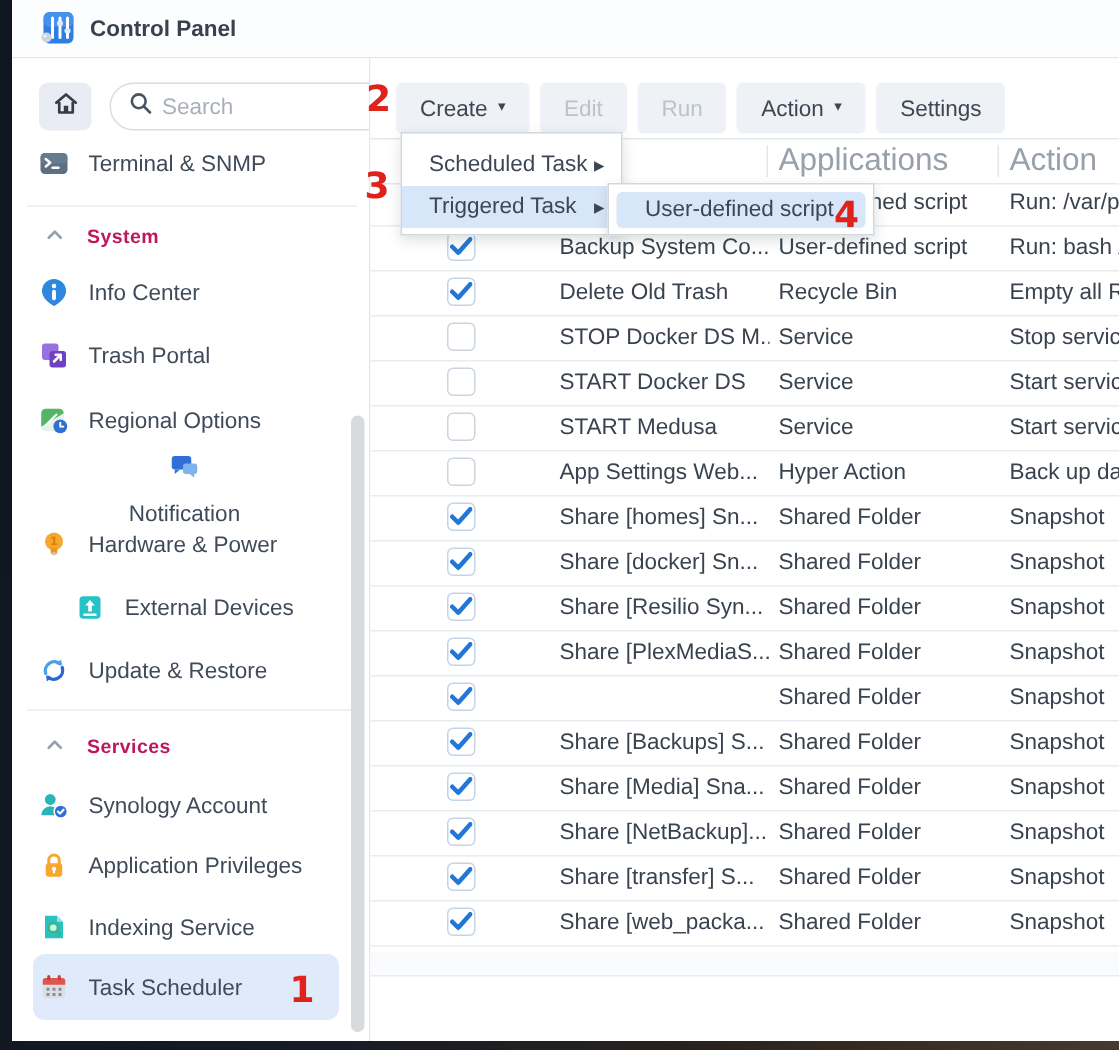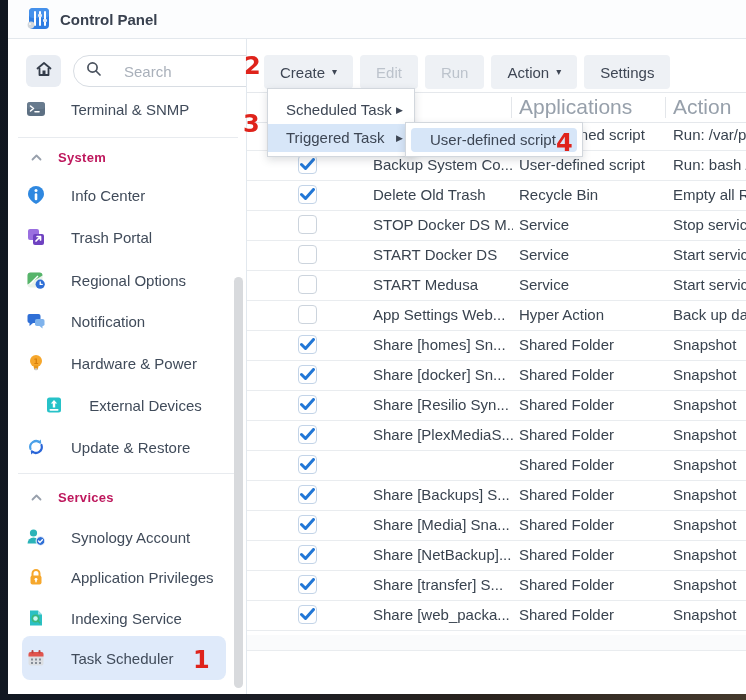--- a/index.html
+++ b/index.html
@@ -10,24 +10,24 @@
   
   .titlebar{height:38px;border-bottom:1px solid #e3e8ed;background:#fcfdfe;display:flex;align-items:center;padding-left:18px;gap:10px;}
   .app-icon{width:24px;height:24px;flex:0 0 auto;}
   .win-title{font-size:15px;font-weight:bold;color:#39414f;}
   
   .wbody{position:relative;display:flex;height:655px;}
   
   .sidebar{position:relative;width:238px;border-right:1px solid #e2e8ee;background:#fff;flex:0 0 auto;overflow:hidden;}
   .side-top{position:absolute;left:18px;top:16px;display:flex;gap:12px;align-items:center;}
   .home-btn{width:35px;height:32px;background:#e9edf3;border-radius:6px;display:flex;align-items:center;justify-content:center;}
-  .search-box{width:164px;height:30px;border:1px solid #d8dde3;border-radius:16px;background:#fff;display:flex;align-items:center;gap:20px;padding:0 12px;}
+  .search-box{width:164px;height:30px;border:1px solid #d8dde3;border-radius:16px;background:#fff;display:flex;align-items:center;gap:4px;padding:0 12px;}
   .search-box input{border:none;outline:none;width:100px;font-size:15px;color:#444;font-family:inherit;background:transparent;}
   .search-box input::placeholder{color:#a9b0ba;}
-  .nav-item{position:absolute;left:18px;right:26px;height:40px;display:flex;align-items:center;gap:25px;cursor:pointer;}
+  .nav-item{position:absolute;left:18px;right:26px;height:40px;display:flex;align-items:center;gap:13px;cursor:pointer;}
   .nav-item .nav-icon{width:20px;height:20px;flex:0 0 auto;}
   .nav-item .nav-label{font-size:15px;color:#404b5a;white-space:nowrap;}
   .nav-item.selected::before{content:"";position:absolute;left:-4px;right:-6px;top:-2px;bottom:-2px;background:#dfeafa;border-radius:8px;z-index:-1;}
   .nav-item.selected{z-index:1;}
   .nav-divider{position:absolute;left:10px;right:8px;height:1px;background:#e8ebef;}
   .nav-section{position:absolute;left:22px;right:14px;height:40px;display:flex;align-items:center;gap:14px;}
   .sec-chev{width:14px;height:14px;}
   .sec-label{font-size:13px;font-weight:bold;color:#be185d;letter-spacing:.3px;}
   .side-scrollbar{position:absolute;right:3px;top:238px;width:9px;height:411px;background:#d8dadd;border-radius:5px;}
   
@@ -150,21 +150,21 @@
             <div class="nav-item" style="top: 221px;">
               <span class="nav-icon"><svg width="20" height="20" viewBox="0 0 20 20">
                   <rect x="1.5" y="2.5" width="15" height="15" rx="3" fill="#e9f2ea"></rect>
                   <path d="M1.5 5.5 a3 3 0 0 1 3-3 h9 a3 3 0 0 1 3 3 l-15 9z" fill="#56b46a"></path>
                   <path d="M4 14 l8-8" stroke="#fff" stroke-width="1.4"></path>
                   <circle cx="14.2" cy="14.2" r="4.6" fill="#2f6fd6"></circle>
                   <path d="M14.2 11.8 v2.6 h2" fill="none" stroke="#fff" stroke-width="1.3" stroke-linecap="round"></path>
                 </svg></span>
               <span class="nav-label">Regional Options</span>
             </div>
-            <div class="nav-item" style="top: 262px;">
+            <div class="nav-item" style="top: 262px; flex-direction: column;">
               <span class="nav-icon"><svg width="20" height="20" viewBox="0 0 20 20">
                   <rect x="1.5" y="3" width="13" height="9" rx="2" fill="#2f6fd6"></rect>
                   <path d="M3.5 12 v3 l3.5-3z" fill="#2f6fd6"></path>
                   <rect x="9" y="8" width="9.5" height="7" rx="1.8" fill="#7fb3ec"></rect>
                   <path d="M16.5 15 v2.5 l-3-2.5z" fill="#7fb3ec"></path>
                 </svg></span>
               <span class="nav-label">Notification</span>
             </div>
             <div class="nav-item" style="top: 304px;">
               <span class="nav-icon"><svg width="20" height="20" viewBox="0 0 20 20">

